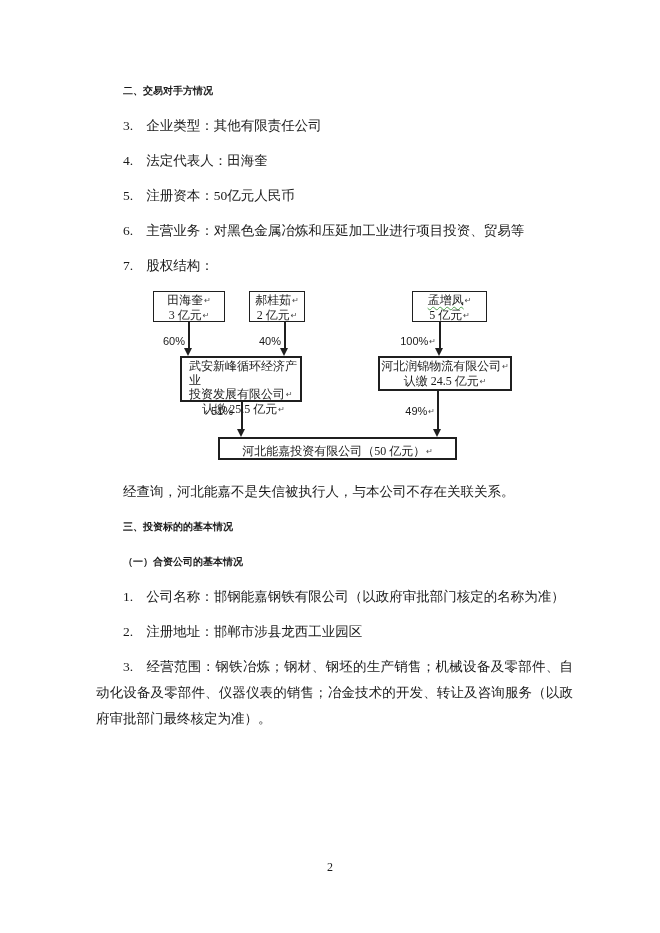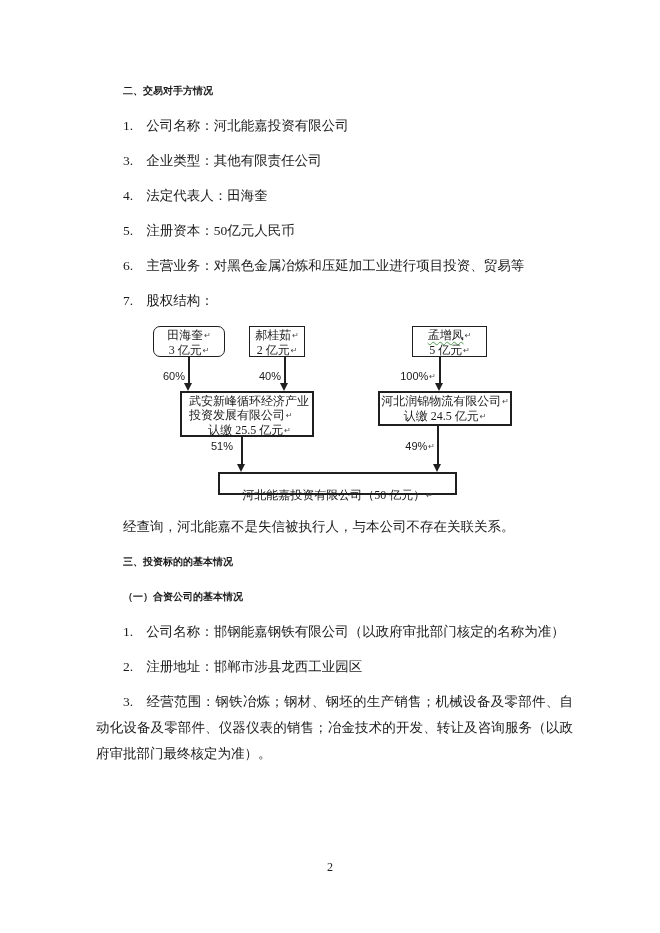--- a/index.html
+++ b/index.html
@@ -41,26 +41,26 @@
     line-height: 14px;
   }
   .dbox {
     position: absolute;
     border: 1.5px solid #1f1f1f;
     text-align: center;
     padding-top: 1px;
     background: #ffffff;
   }
   .dbox.thick { border-width: 2px; }
-  .box-tian { left: 57px;  top: 3px;  width: 72px;  height: 31px; border-radius: 7px; }
+  .box-tian { left: 57px;  top: 3px;  width: 72px;  height: 31px; }
   .box-hao  { left: 153px; top: 3px;  width: 56px;  height: 31px; }
   .box-meng { left: 316px; top: 3px;  width: 75px;  height: 31px; }
-  .box-wuan   { left: 84px;  top: 68px; width: 134px; height: 46px; text-align: left; padding: 1px 2px 0 7px; }
+  .box-wuan   { left: 84px;  top: 68px; width: 122px; height: 46px; text-align: left; padding: 1px 2px 0 7px; }
   .box-runjin { left: 282px; top: 68px; width: 134px; height: 35px; padding-top: 1px; }
-  .box-bottom { left: 122px; top: 149px; width: 239px; height: 23px; padding-top: 13px; line-height: 16px; }
+  .box-bottom { left: 122px; top: 149px; width: 239px; height: 23px; padding-top: 4px; line-height: 16px; }
   .bline.tcenter { text-align: center; }
   .vline {
     position: absolute;
     width: 1.5px;
     background: #1f1f1f;
   }
   .vl-tian { left: 92px;  top: 34px;  height: 27px; }
   .vl-hao  { left: 188px; top: 34px;  height: 27px; }
   .vl-meng { left: 343px; top: 34px;  height: 27px; }
   .vl-wuan   { left: 145px; top: 114px; height: 28px; }
@@ -114,21 +114,20 @@
 </style>
 </head>
 <body>
 
 <div class="page">
   <div class="content">
 
 
     <p class="heading">二、交易对手方情况</p>
 
-    <p class="para"><span class="num">1.</span><span>公司名称：河北能嘉投资有限公司</span></p>
     <p class="para"><span class="num">3.</span><span>企业类型：其他有限责任公司</span></p>
     <p class="para"><span class="num">4.</span><span>法定代表人：田海奎</span></p>
     <p class="para"><span class="num">5.</span><span>注册资本：50亿元人民币</span></p>
     <p class="para"><span class="num">6.</span><span>主营业务：对黑色金属冶炼和压延加工业进行项目投资、贸易等</span></p>
     <p class="para"><span class="num">7.</span><span>股权结构：</span></p>
 
     <div class="diagram">
 
       <div class="dbox box-tian">
         <div class="bline"><span>田海奎</span><span class="crlf">↵</span></div>

